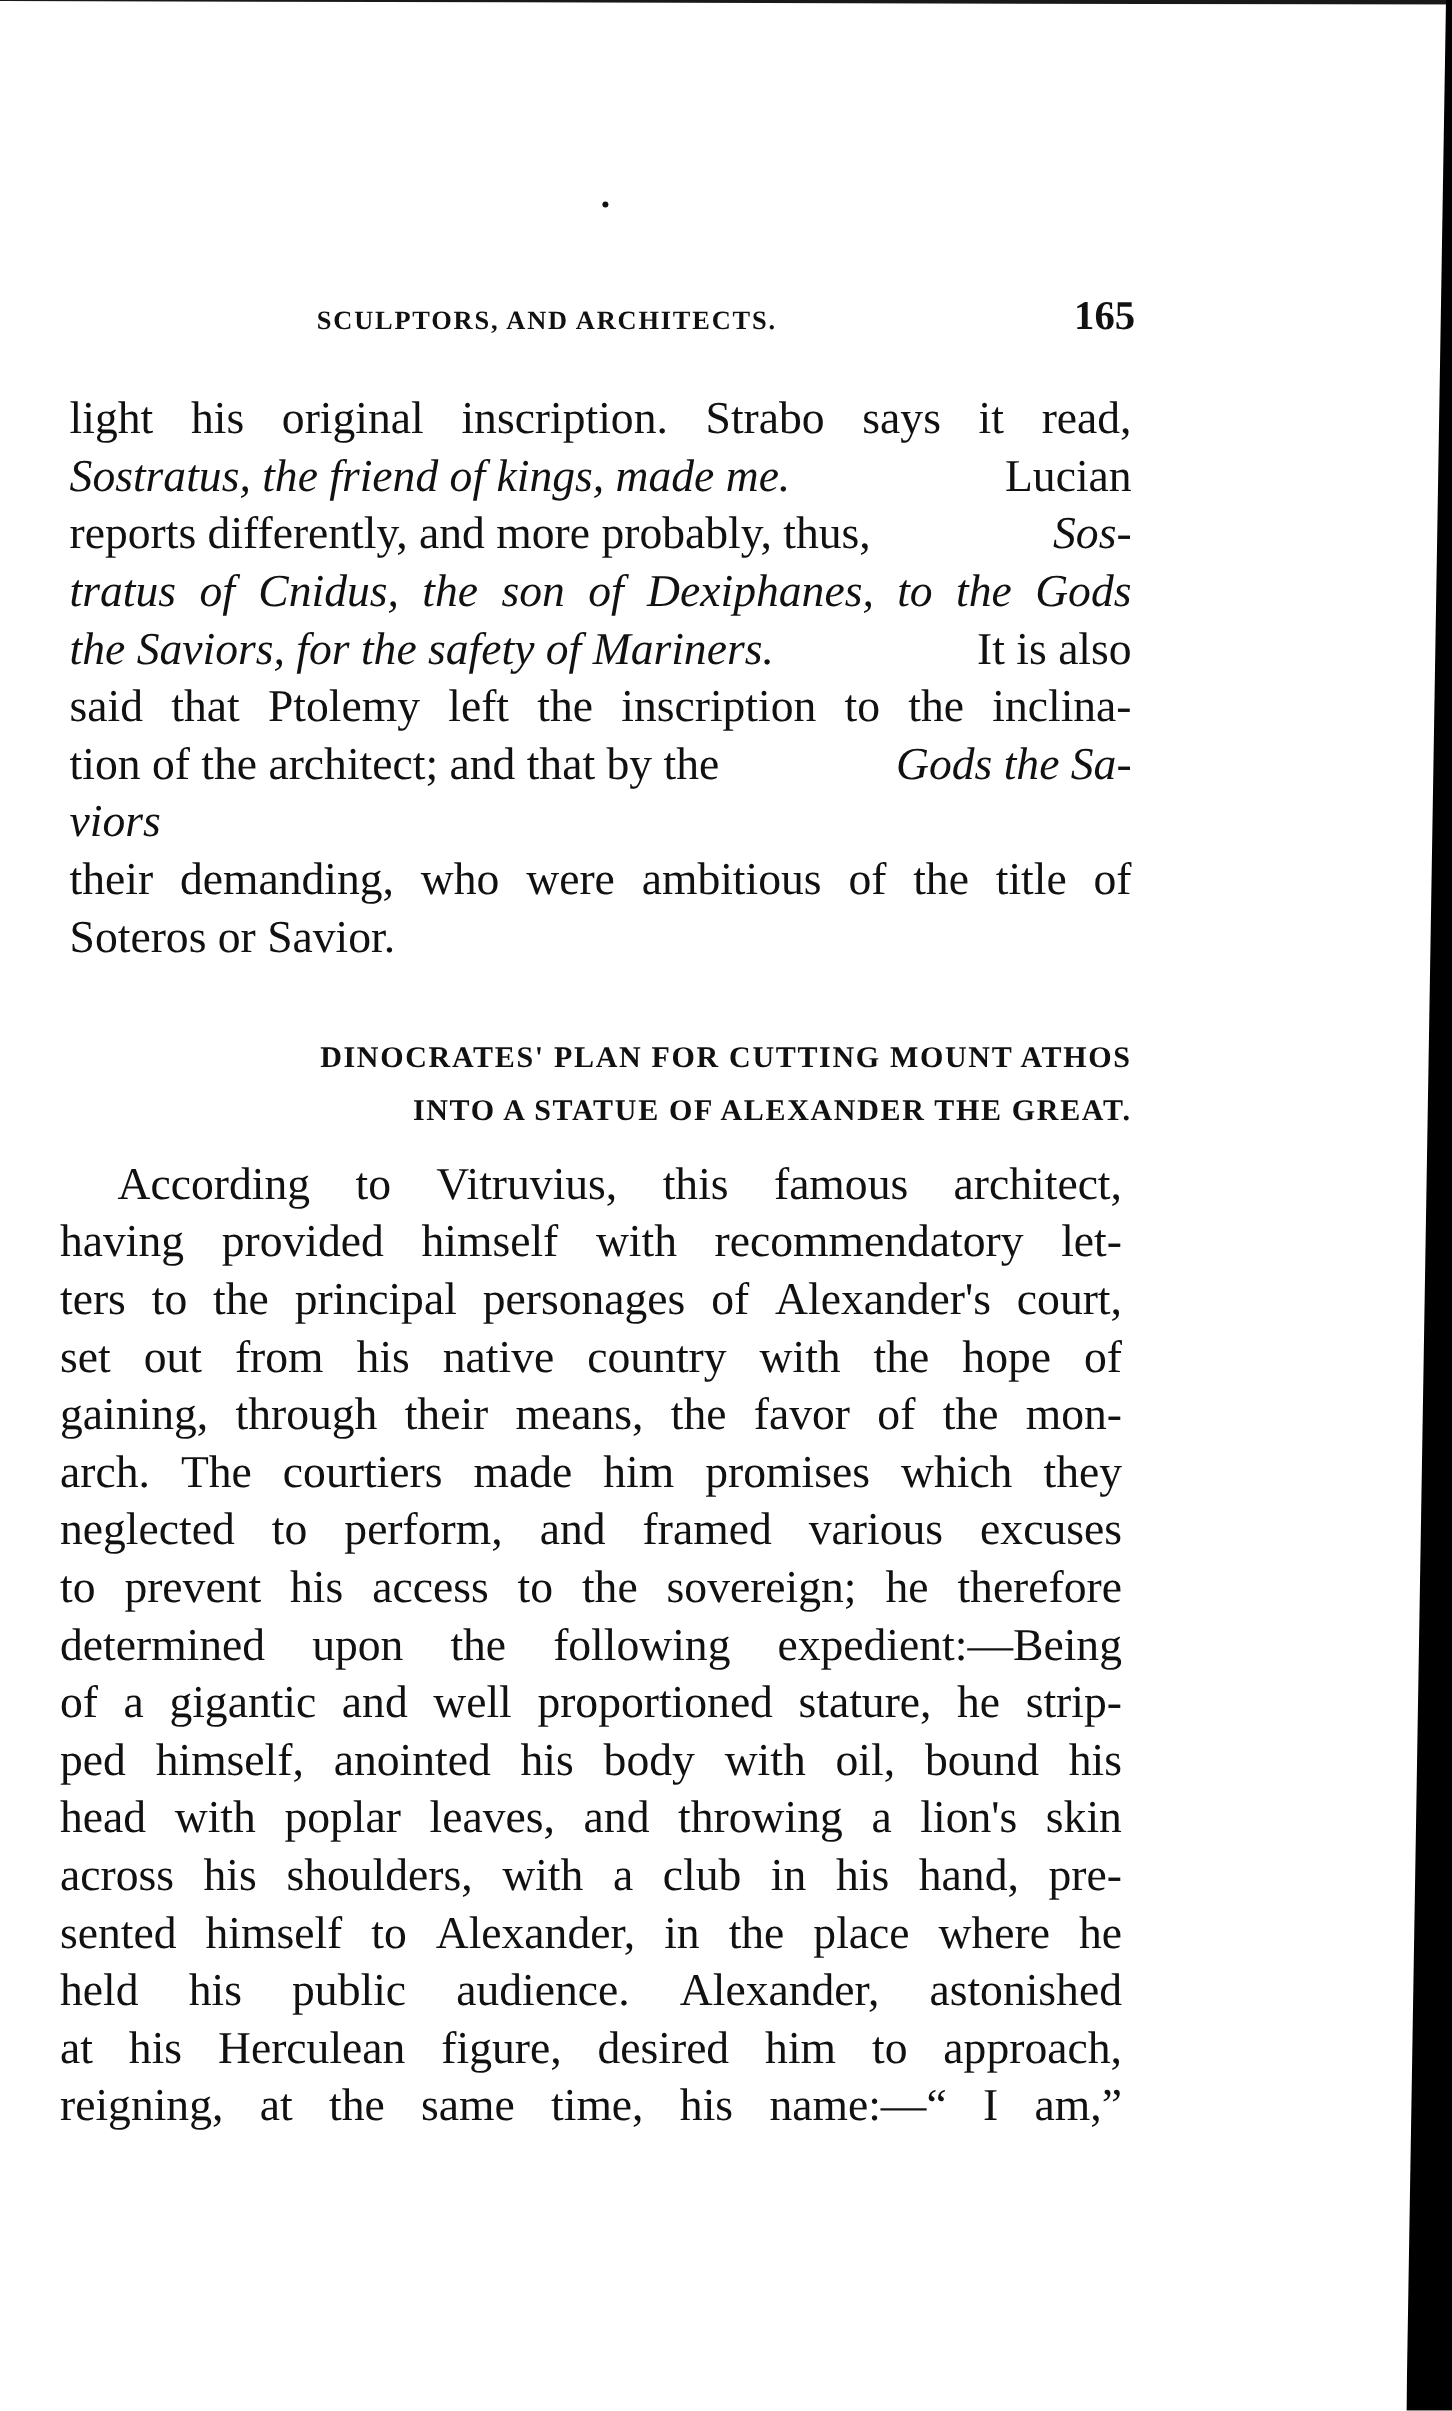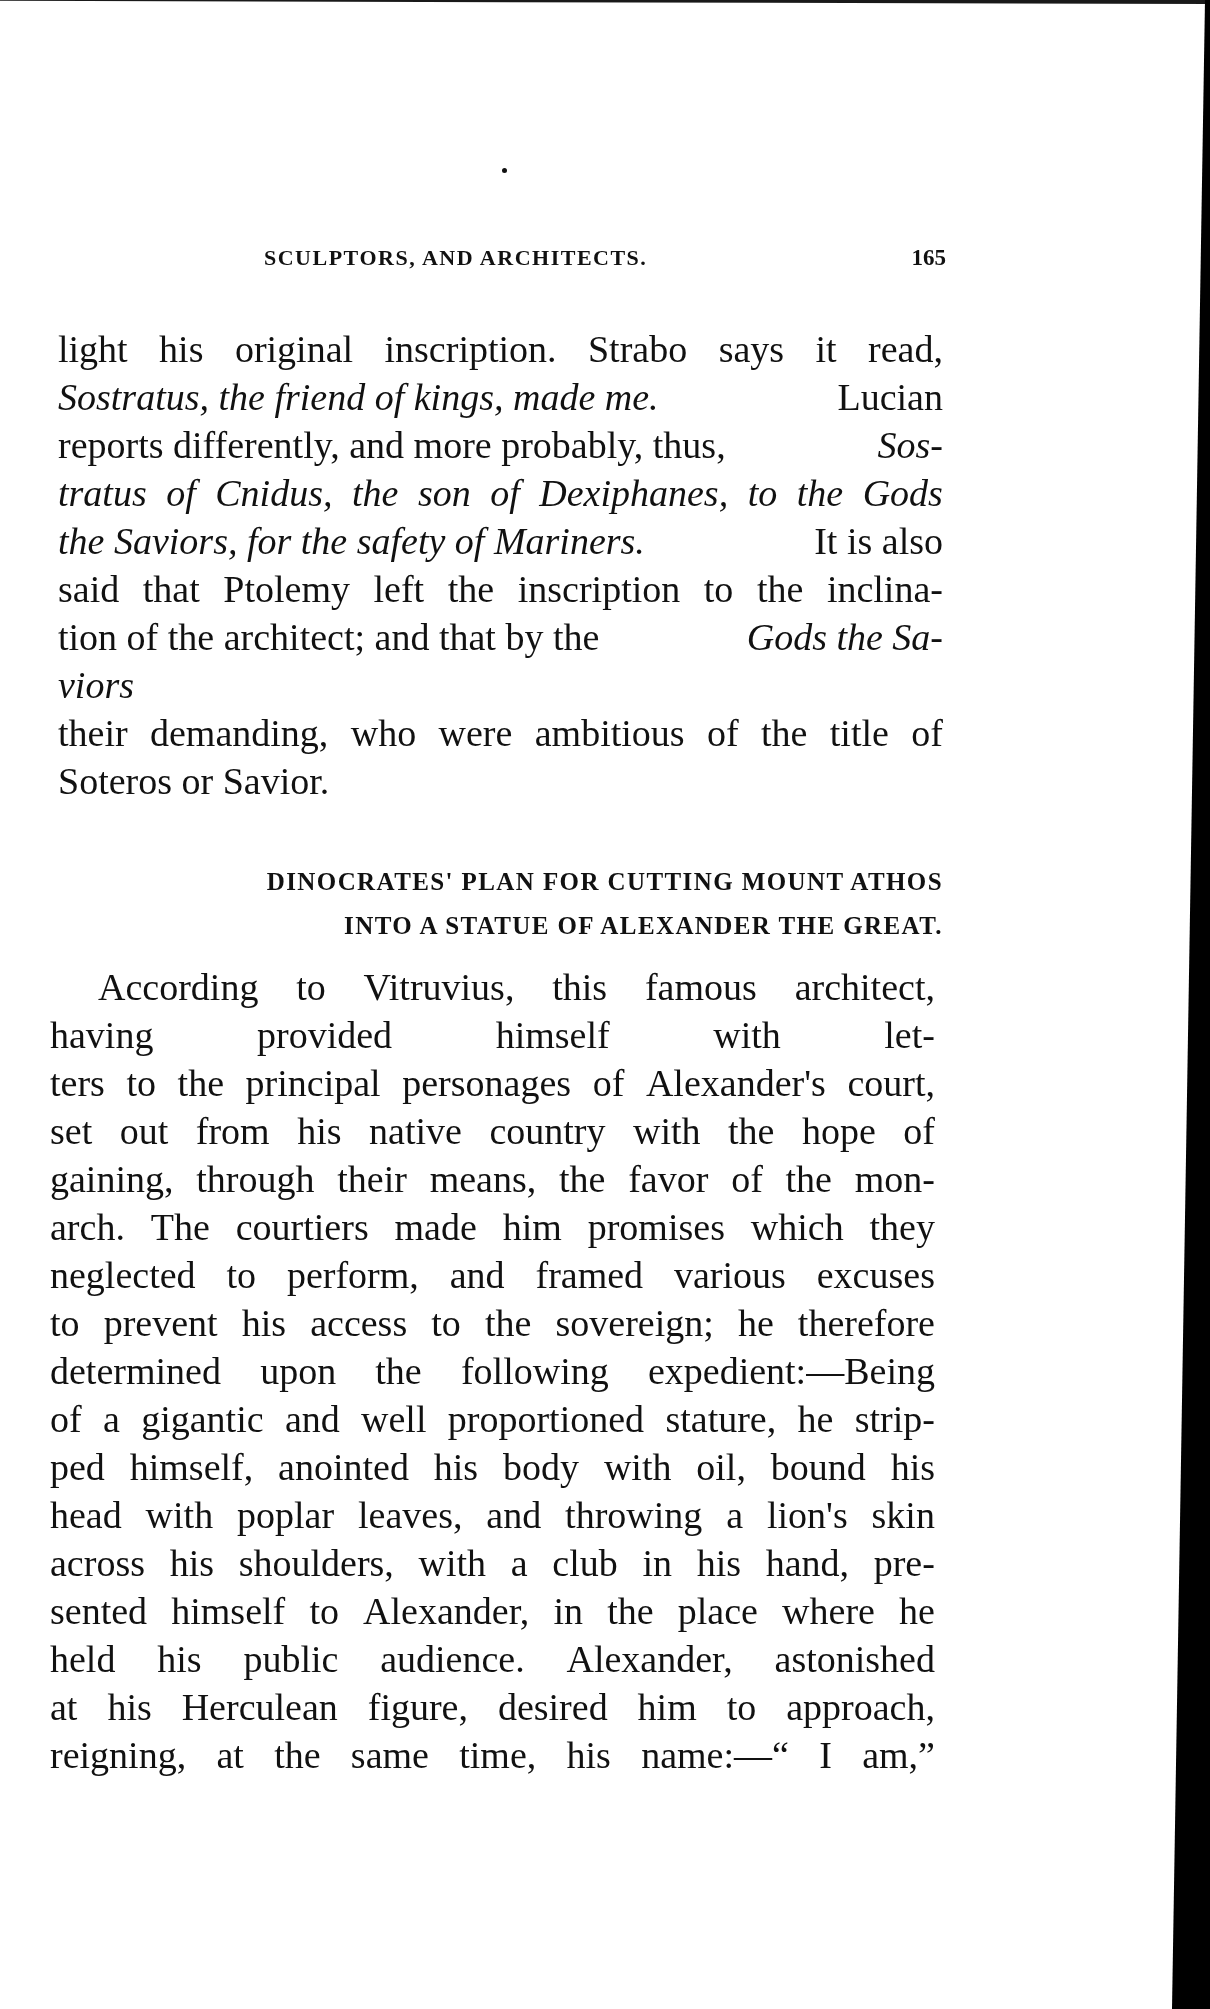--- a/index.html
+++ b/index.html
@@ -14,21 +14,21 @@
     clip-path: polygon(55px 0, 60px 0, 60px 2009px, 22px 2009px);
   }
   .topline { position:absolute; top:0; left:0; width:1210px; height:4px; background:#000; clip-path: polygon(0 0,100% 0,100% 100%, 0 20%); opacity:0.9; }
   .speck { position:absolute; left:502px; top:168px; width:5px; height:5px; border-radius:50%; background:#111; }
   .running-head {
     position: absolute; top: 245px; left: 264px; width: 682px;
     display: flex; justify-content: space-between; align-items: baseline;
   }
   .rh-title { font-size: 22px; letter-spacing: 1.5px; font-weight: bold; font-variant: small-caps; text-align: right; }
   .rh-title span { text-transform: uppercase; }
-  .rh-page { font-size: 23px; font-weight: bold; }
+  .rh-page { font-size: 34px; font-weight: bold; }
   .block { position: absolute; left: 58px; width: 885px; }
   .line {
     font-size: 38px; line-height: 48px; height: 48px;
     text-align: justify; text-align-last: justify; white-space: nowrap;
     display: flex; justify-content: space-between;
   }
   .line.last { justify-content: flex-start; }
   .line.last .seg { margin-right: 0.25em; }
   .seg { white-space: pre; }
   .it { font-style: italic; }
@@ -128,20 +128,21 @@
       <span class="seg">Vitruvius,</span>
       <span class="seg">this</span>
       <span class="seg">famous</span>
       <span class="seg">architect,</span>
     </div>
   <div class="line">
       <span class="seg">having</span>
       <span class="seg">provided</span>
       <span class="seg">himself</span>
       <span class="seg">with</span>
+      <span class="seg">recommendatory</span>
       <span class="seg">let-</span>
     </div>
   <div class="line">
       <span class="seg">ters</span>
       <span class="seg">to</span>
       <span class="seg">the</span>
       <span class="seg">principal</span>
       <span class="seg">personages</span>
       <span class="seg">of</span>
       <span class="seg">Alexander's</span>

